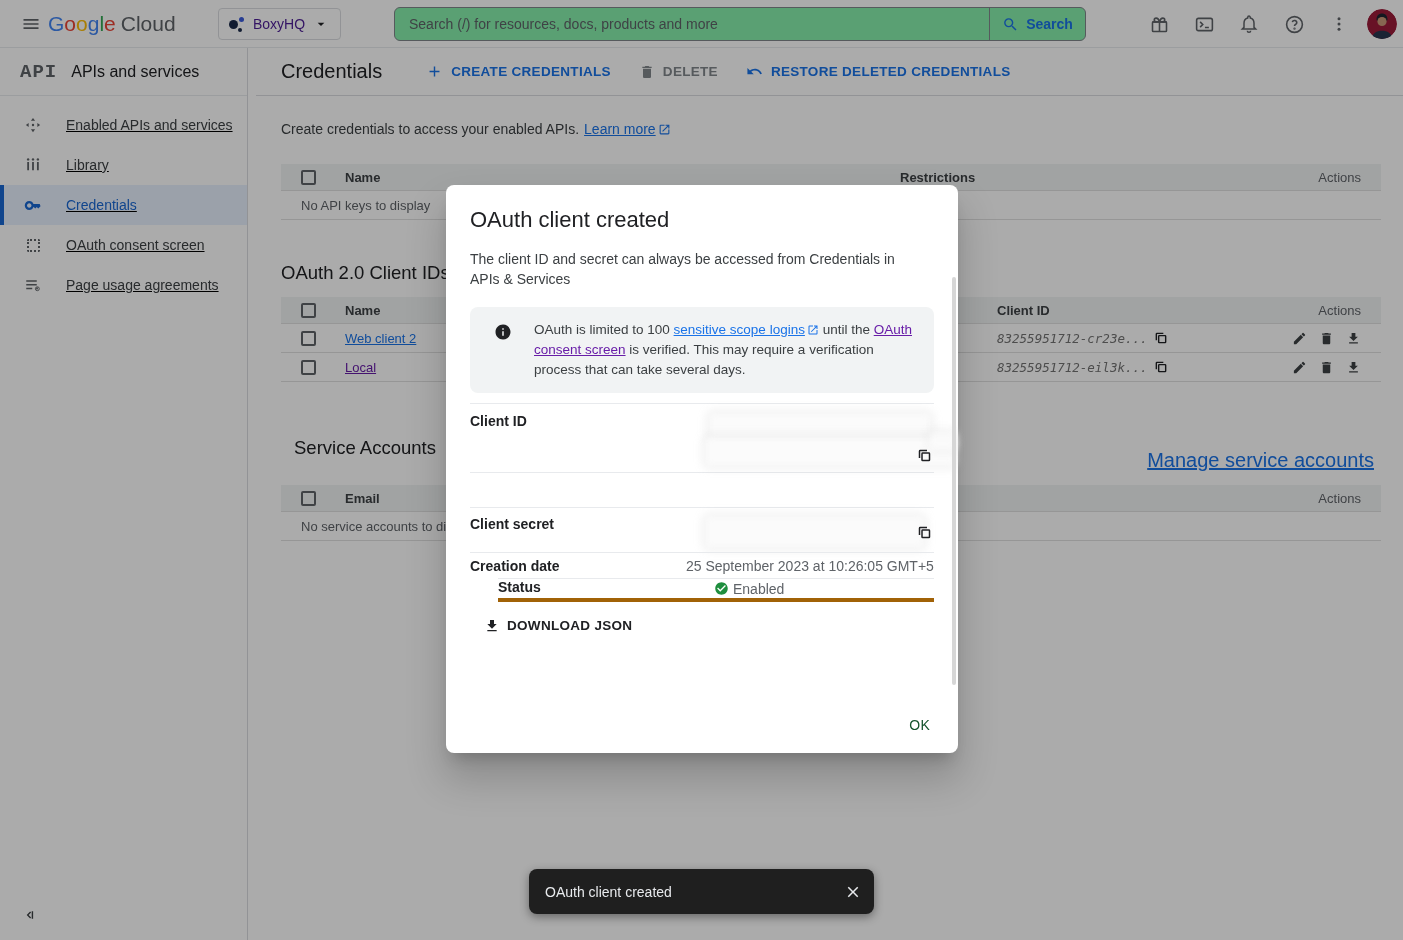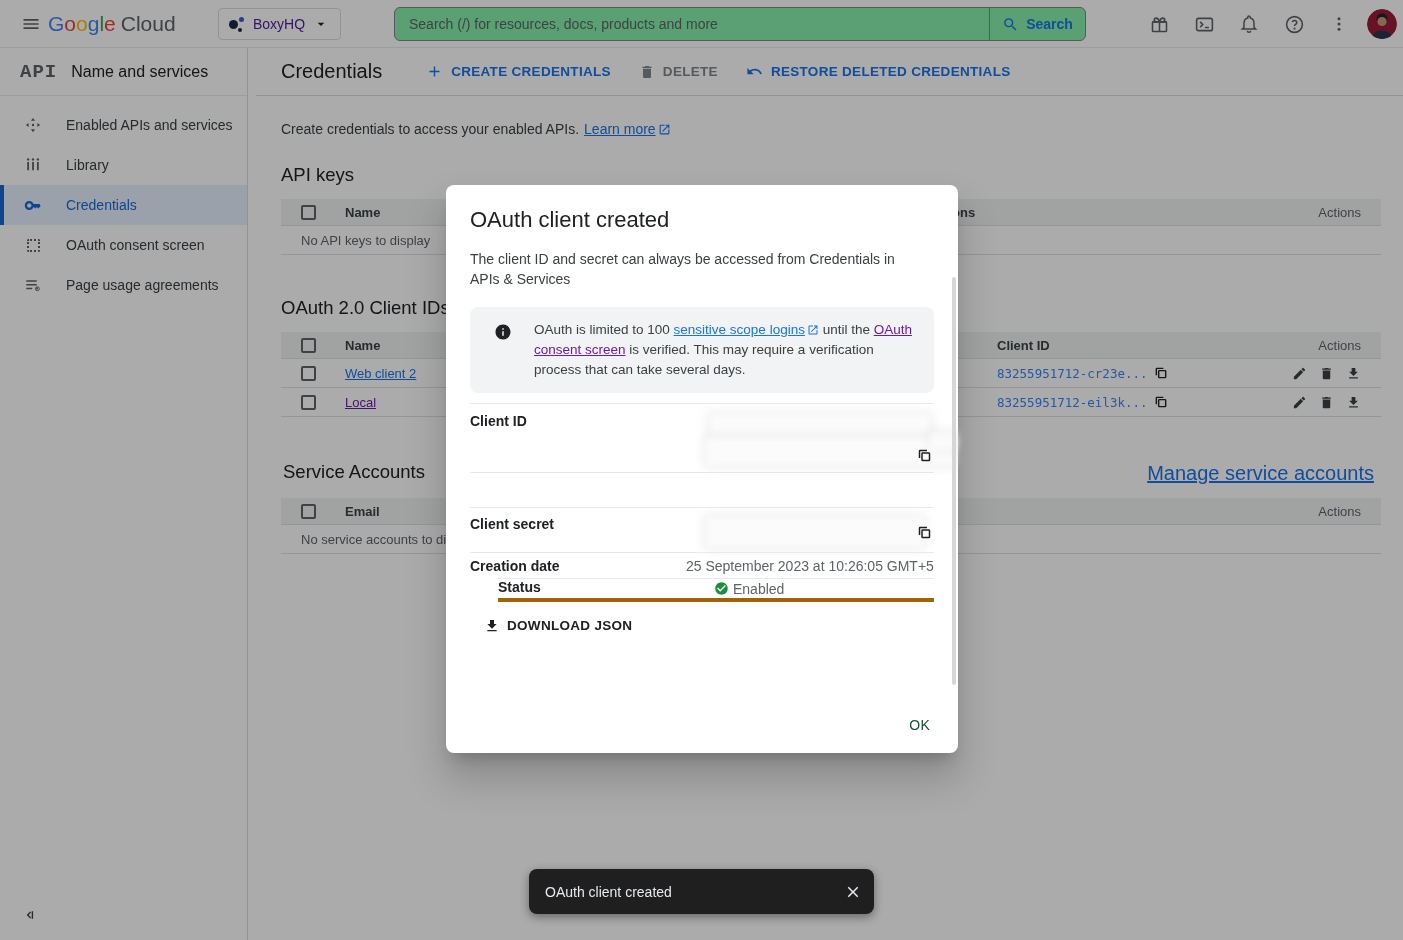--- a/index.html
+++ b/index.html
@@ -35,21 +35,21 @@
   .avatar { width:30px; height:30px; border-radius:50%; overflow:hidden; cursor:pointer; flex:0 0 auto; }
 
   
   .sidebar { position:absolute; top:48px; bottom:0; left:0; width:248px; background:#fff;
              border-right:1px solid #dadce0; }
   .sidebar-header { height:48px; display:flex; align-items:center; padding-left:20px; gap:14px;
                     border-bottom:1px solid #e8eaed; }
   .api-logo { font-family:"Liberation Mono", monospace; font-weight:700; font-size:19px;
               color:#5f6368; letter-spacing:1px; }
   .sidebar-title { font-size:16px; color:#202124; }
-  .nav { padding-top:9px; }
+  .nav { padding-top:9px;text-decoration:underline; }
   .nav-item { height:40px; display:flex; align-items:center; gap:24px; padding-left:20px;
               border-left:4px solid transparent; font-size:14px; color:#3c4043; cursor:pointer; }
   .nav-item .nicon { width:18px; height:18px; color:#5f6368; display:flex; align-items:center; justify-content:center; }
   .nav-item.selected { background:#e8f0fe; border-left-color:#1967d2; color:#1967d2; }
   .nav-item.selected .nicon { color:#1967d2; }
   .dotted-sq { width:13px; height:13px; border:2px dotted currentColor; border-radius:2px; }
   .collapse-btn { position:absolute; left:20px; bottom:12px; color:#3c4043; cursor:pointer; }
 
   
   .main { position:absolute; top:48px; left:256px; right:0; bottom:0; background:#fff; overflow:hidden; }
@@ -63,38 +63,38 @@
   a.lnk { color:#1a73e8; text-decoration:underline; cursor:pointer; }
   a.lnk-visited { color:#681da8; text-decoration:underline; cursor:pointer; }
   .ext-ic { display:inline-flex; vertical-align:-2px; margin-left:2px; }
 
   .section { margin:0 22px 0 25px; }
   .section h2 { font-size:18.5px; font-weight:400; color:#202124; margin:0 0 13px 0; }
   .sec-apikeys { margin-top:27px; }
   .sec-oauth   { margin-top:42px; }
   .sec-sa      { margin-top:42px; }
   .sec-head-row { display:flex; align-items:flex-end; justify-content:space-between; margin-bottom:13px; }
-  .sec-head-row h2 { margin:2px; }
+  .sec-head-row h2 { margin:13px; }
   .manage-link { font-size:20px; margin-right:7px; }
 
   .thead { display:flex; align-items:center; background:#f1f3f4; height:27px;
            border-bottom:1px solid #e0e0e0; font-size:13px; }
   .trow  { display:flex; align-items:center; height:29px; border-bottom:1px solid #e0e0e0; font-size:13px; }
   .hcell { font-weight:700; color:#3c4043; }
   .hcell.gray { font-weight:400; color:#5f6368; }
   .col-cb { width:44px; display:flex; align-items:center; }
   .checkbox { width:15px; height:15px; border:2px solid #5f6368; border-radius:2px; margin-left:20px; cursor:pointer; background:transparent; }
   .col-name { flex:0 0 575px; padding-left:20px; }
   .col-restr { flex:0 0 265px; }
   .col-name-oauth { flex:0 0 672px; padding-left:20px; }
   .col-cid { flex:0 0 230px; display:flex; align-items:center; }
   .col-email { flex:1 1 auto; padding-left:20px; }
   .col-actions { flex:1 1 auto; display:flex; align-items:center; justify-content:flex-end; padding-right:20px; gap:12px; }
   .empty-cell { color:#5f6368; padding-left:20px; }
-  .mono { font-family:"DejaVu Sans Mono", monospace; font-size:12.5px; color:#3b82f6; }
+  .mono { font-family:"DejaVu Sans Mono", monospace; font-size:12.5px; color:#737373;font-style:italic; }
   .copy-btn { display:inline-flex; margin-left:6px; color:#202124; cursor:pointer; }
   .act-ic { color:#3c4043; cursor:pointer; display:inline-flex; }
 
   
   .scrim { position:absolute; inset:0; background:rgba(0,0,0,.33); z-index:10; }
   .dialog { position:absolute; left:446px; top:185px; width:512px; height:568px; background:#fff;
             border-radius:8px; z-index:20; padding:22px 24px;
             box-shadow:0 11px 15px -7px rgba(0,0,0,.2), 0 24px 38px 3px rgba(0,0,0,.18); }
   .dialog h1 { font-size:22px; font-weight:400; color:#202124; margin:0 0 16px 0; }
   .dialog-body { font-size:14px; color:#3c4043; line-height:20px; width:445px; }
@@ -210,21 +210,21 @@
             <circle cx="15" cy="12.5" r="4.6" fill="#c99a79"></circle>
             <path d="M4.5 30c.9-5.7 5-8.3 10.5-8.3S24.6 24.3 25.5 30z" fill="#28364e"></path>
           </svg>
       </div>
     </div>
   </div>
 
   <div class="sidebar">
     <div class="sidebar-header">
       <span class="api-logo">API</span>
-      <span class="sidebar-title">Name and services</span>
+      <span class="sidebar-title">APIs and services</span>
     </div>
     <div class="nav">
       <div class="nav-item">
         <span class="nicon">
           <svg width="18" height="18" viewBox="0 0 24 24" fill="currentColor">
               <path d="M12 2.5l2.8 3.7H9.2zM12 21.5l-2.8-3.7h5.6zM2.5 12l3.7-2.8v5.6zM21.5 12l-3.7 2.8V9.2z"></path>
               <circle cx="12" cy="12" r="1.6"></circle>
             </svg>
         </span>
         <span>Enabled APIs and services</span>
@@ -301,21 +301,20 @@
     <div class="desc">
       <span>Create credentials to access your enabled APIs.</span>
       <a class="lnk"><span>Learn more</span><span class="ext-ic">
             <svg width="13" height="13" viewBox="0 0 24 24" fill="#1a73e8">
               <path d="M19 19H5V5h7V3H5a2 2 0 0 0-2 2v14a2 2 0 0 0 2 2h14c1.1 0 2-.9 2-2v-7h-2v7zM14 3v2h3.59l-9.83 9.83 1.41 1.41L19 6.41V10h2V3h-7z"></path>
             </svg>
           </span></a>
     </div>
 
     <div class="section sec-apikeys">
-      <h2>API keys</h2>
       <div class="thead">
         <div class="col-cb">
             <div class="checkbox"></div>
           </div>
         <div class="col-name hcell">Name</div>
         <div class="col-restr hcell">Restrictions</div>
         <div class="col-actions hcell gray">Actions</div>
       </div>
       <div class="trow">
         <div class="empty-cell">No API keys to display</div>

